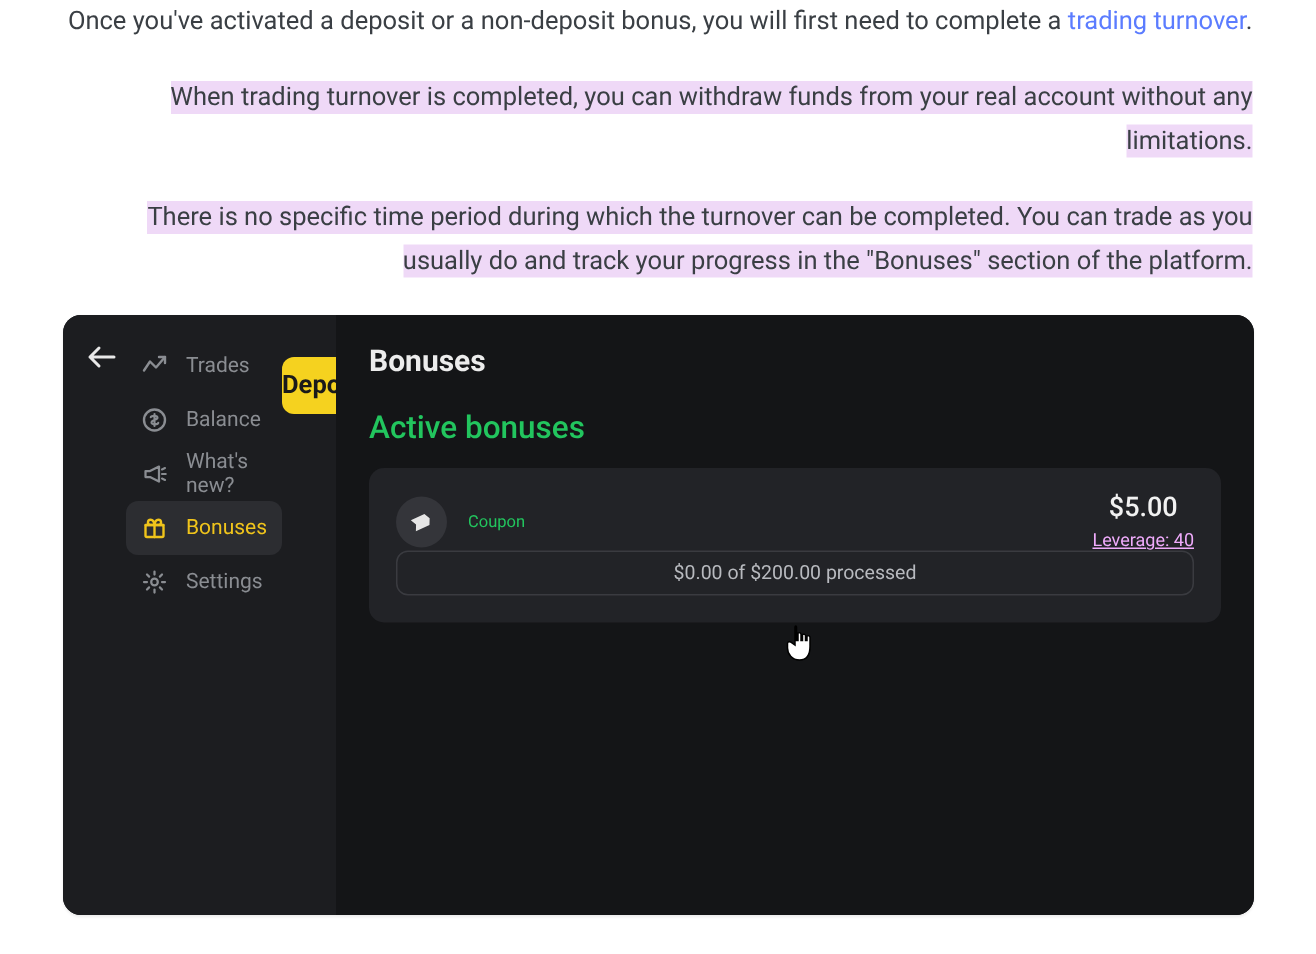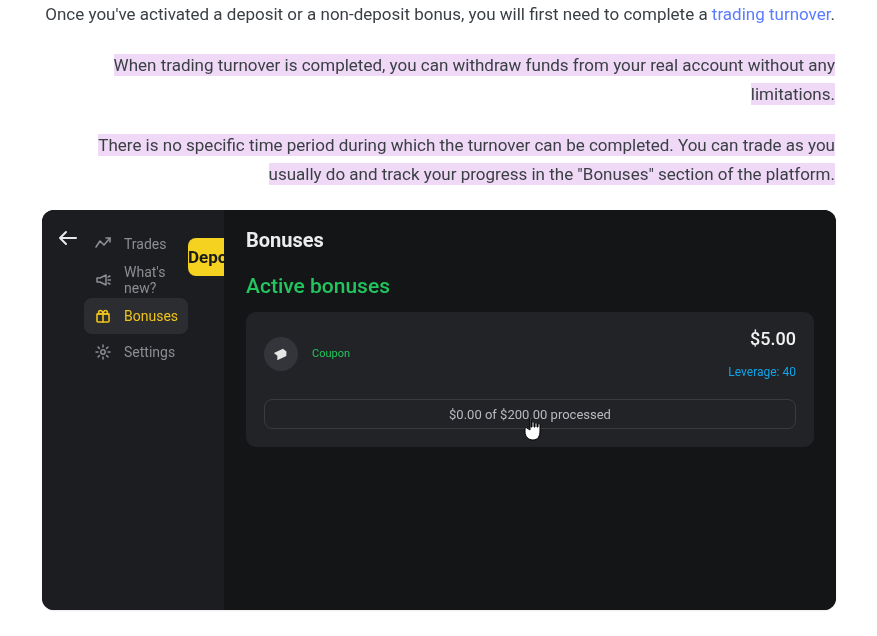--- a/index.html
+++ b/index.html
@@ -131,33 +131,33 @@
     background: #34353a;
     display: flex; align-items: center; justify-content: center;
     color: #e6e6e6;
     flex: 0 0 34px;
   }
   .bonus-name {
     color: #22c55e;
     font-size: 11px;
     flex: 1;
   }
-  .bonus-right { text-align: right; }
+  .bonus-right { text-align: center; }
   .bonus-amount {
     color: #f1f1f1;
     font-size: 18px;
     font-weight: 500;
   }
   .bonus-sub {
-    color: #0ea5e9;
+    color: #f0abfc;
     font-size: 12px;
-    margin-top: 16px;
+    margin-top: 4px;
+    text-decoration: underline;
   }
   .progress-bar {
-    margin-top: 20px;
     height: 30px;
     border: 1px solid #3a3b40;
     border-radius: 8px;
     display: flex;
     align-items: center;
     justify-content: center;
     position: relative;
   }
   .progress-text {
     color: #b8babf;
@@ -203,20 +203,29 @@
       <div class="nav-item">
         <span class="nav-icon">
           <svg width="18" height="18" viewBox="0 0 18 18" fill="none">
               <path d="M2 12 L6 6 L10 10 L16 3" stroke="currentColor" stroke-width="1.6" stroke-linecap="round" stroke-linejoin="round"></path>
               <path d="M12 3 H16 V7" stroke="currentColor" stroke-width="1.6" stroke-linecap="round" stroke-linejoin="round"></path>
             </svg>
         </span>
         <span class="nav-label">Trades</span>
       </div>
 
+      <div class="nav-item">
+        <span class="nav-icon">
+          <svg width="18" height="18" viewBox="0 0 18 18" fill="none">
+              <circle cx="9" cy="9" r="7" stroke="currentColor" stroke-width="1.6"></circle>
+              <path d="M9 5 V13 M6.5 7.2 C6.5 6 11 5.8 11 7.5 C11 9 7 9 7 10.6 C7 12.4 11.5 12 11.5 10.8" stroke="currentColor" stroke-width="1.4" stroke-linecap="round"></path>
+            </svg>
+        </span>
+        <span class="nav-label">Balance</span>
+      </div>
 
       <div class="nav-item">
         <span class="nav-icon">
           <svg width="18" height="18" viewBox="0 0 18 18" fill="none">
               <path d="M3 7 V11 L6 11 L12 14 V4 L6 7 Z" stroke="currentColor" stroke-width="1.5" stroke-linejoin="round"></path>
               <path d="M14 6 L16 5 M14 9 H16.5 M14 12 L16 13" stroke="currentColor" stroke-width="1.4" stroke-linecap="round"></path>
             </svg>
         </span>
         <span class="nav-label">What's new?</span>
       </div>

